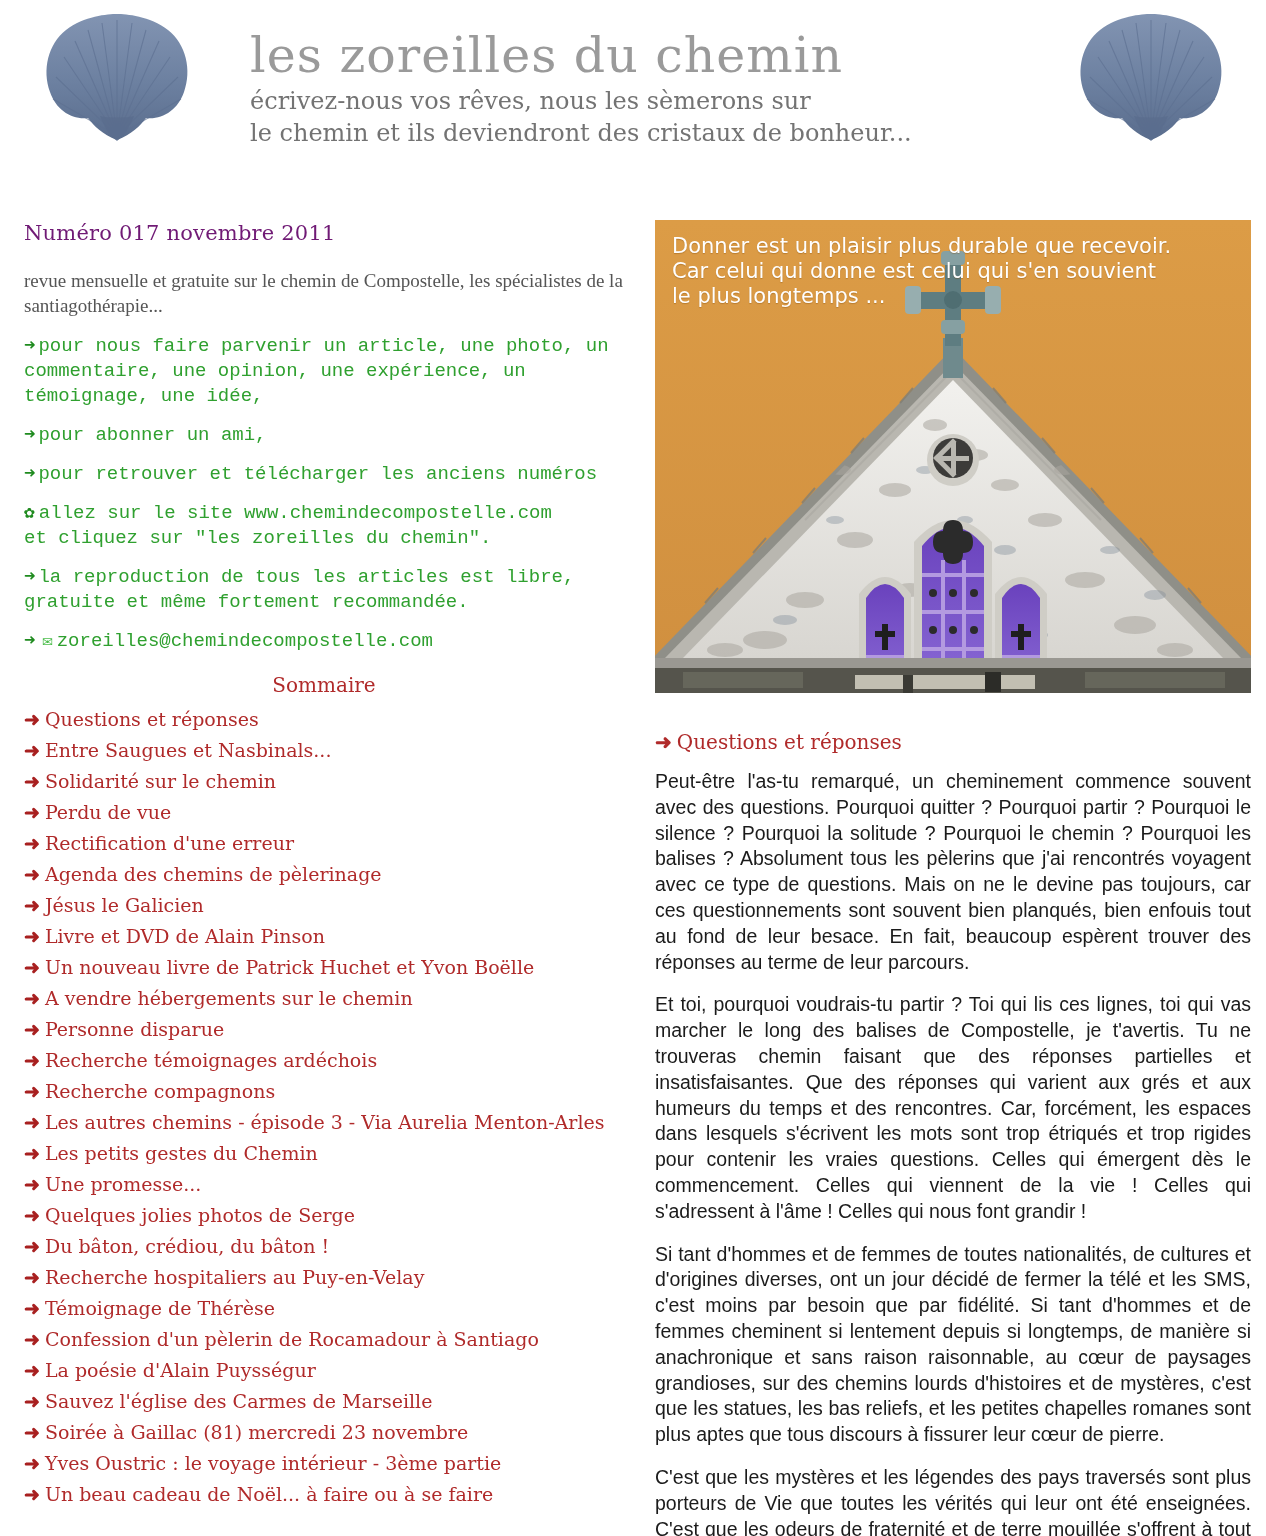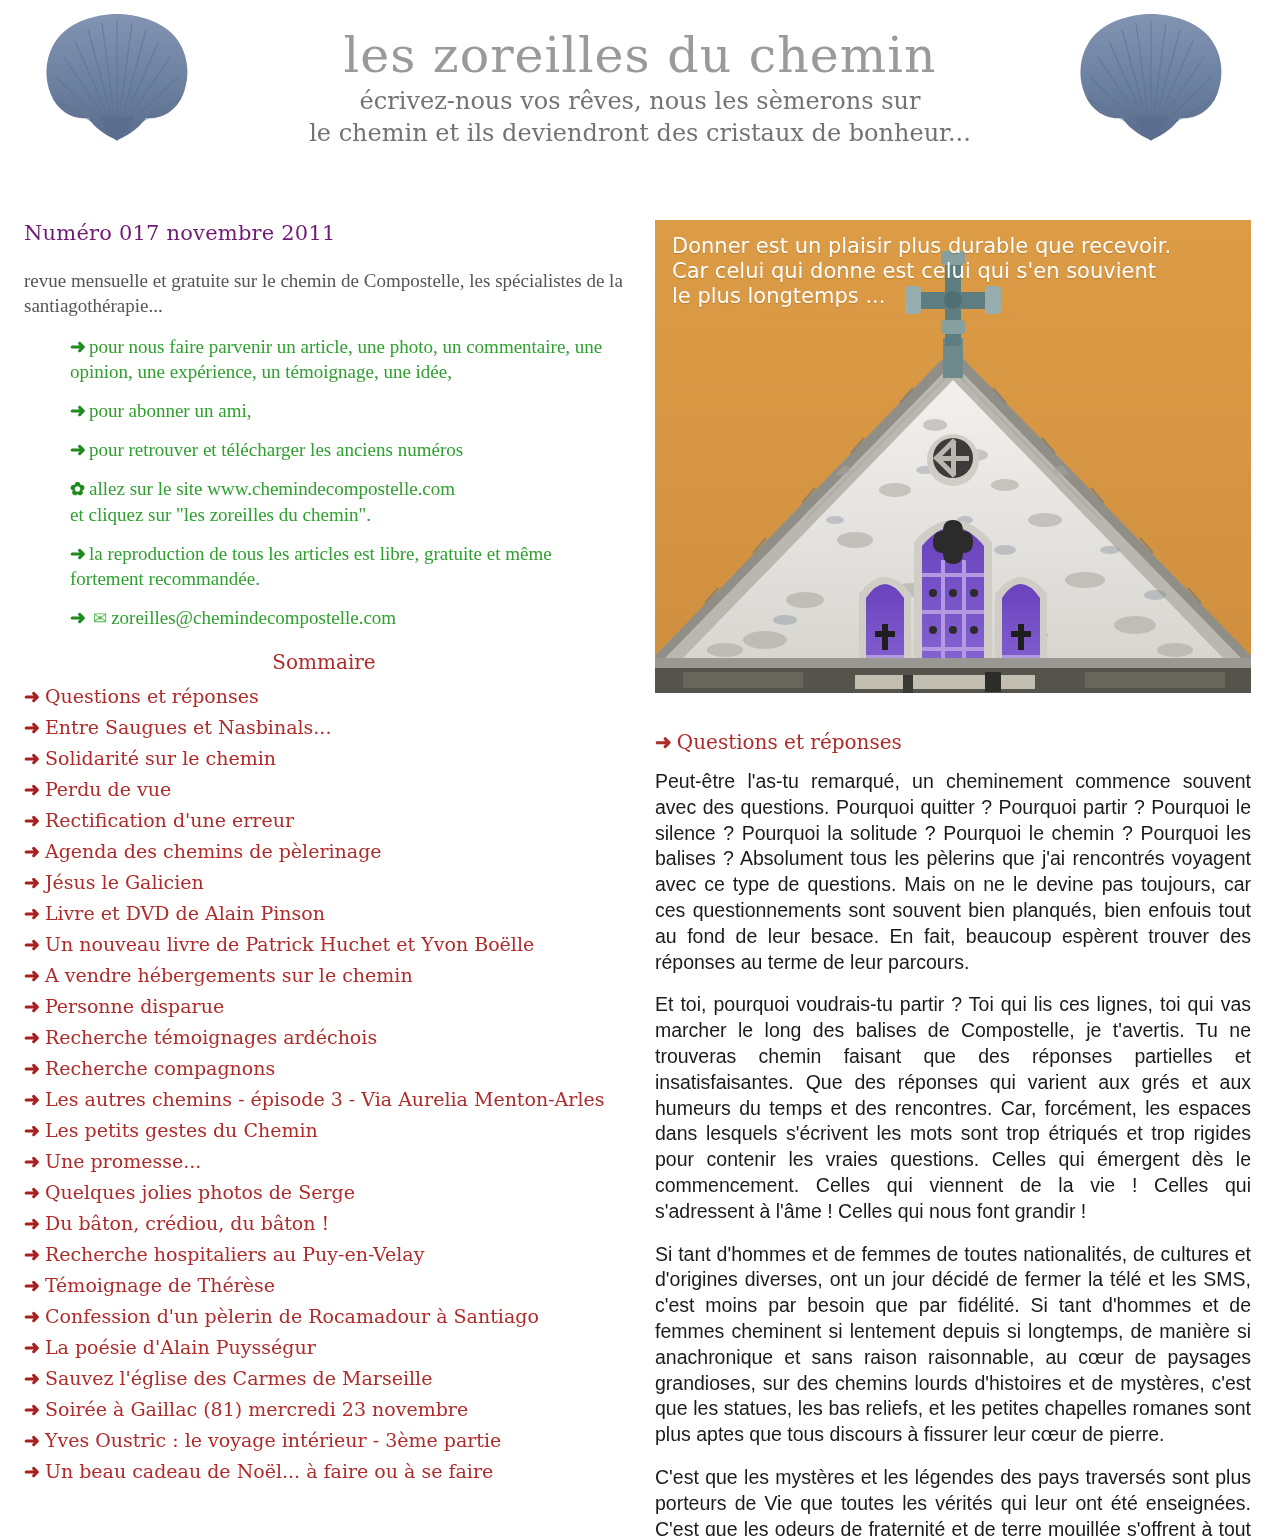--- a/index.html
+++ b/index.html
@@ -30,21 +30,20 @@
   }
   .shell.left  { left: 42px; }
   .shell.right { left: 1076px; }
   .shell svg { display: block; width: 150px; height: 132px; }
 
   .masthead-titles {
     position: absolute;
     left: 250px;
     top: 28px;
     width: 780px;
-    text-align: center;
   }
   .site-title {
     font-family: "DejaVu Serif", serif;
     font-size: 49px;
     line-height: 56px;
     letter-spacing: 1px;
     color: #9a9a9a;
     font-weight: 400;
     white-space: nowrap;
   }
@@ -88,26 +87,25 @@
     letter-spacing: 0.2px;
   }
   .intro-text {
     font-family: Liberation Serif, serif;
     font-size: 19px;
     line-height: 25px;
     color: #555555;
     margin-bottom: 16px;
   }
   .green-line {
-    font-family: Liberation Serif, serif;
+    font-family: Liberation Mono, monospace;
     font-size: 19px;
     line-height: 25px;
     color: #2fa02f;
     margin-bottom: 14px;
-    margin-left: 46px;
   }
   .green-line .bullet { color: #1f8b1f; font-weight: bold; margin-right: 3px; }
   .green-line .flower { color: #1f8b1f; font-weight: bold; margin-right: 4px; font-size: 18px; }
   .green-line .envelope { color: #4bbd4b; margin: 0 4px; font-size: 17px; }
 
   .sommaire-title {
     font-family: "DejaVu Serif", serif;
     font-size: 20px;
     line-height: 26px;
     color: #b02a2a;

